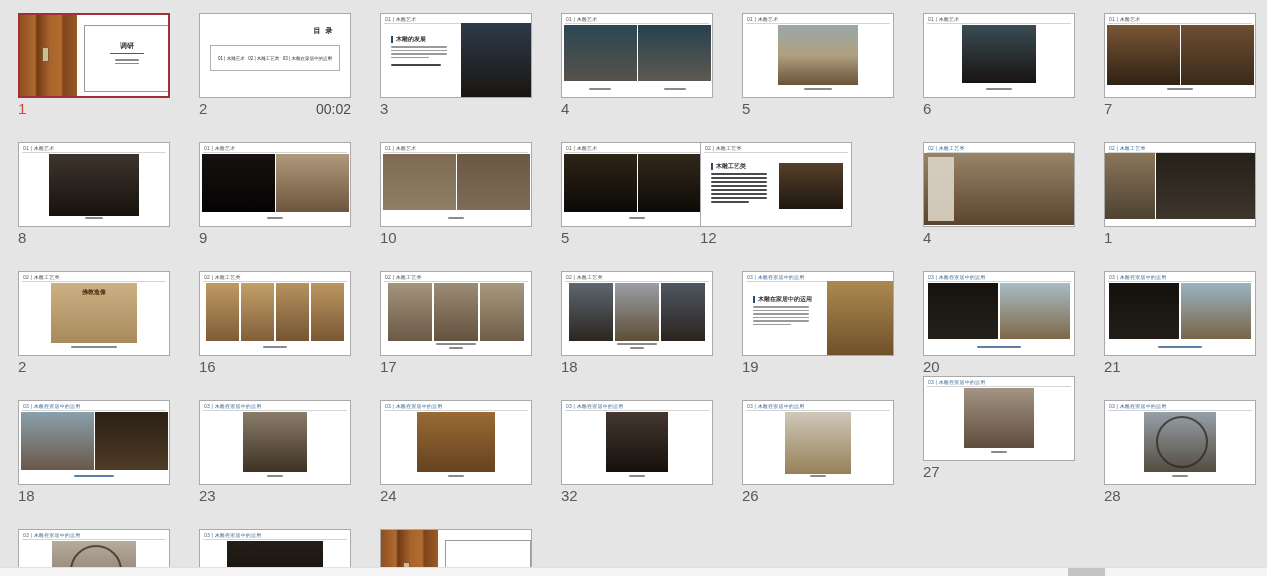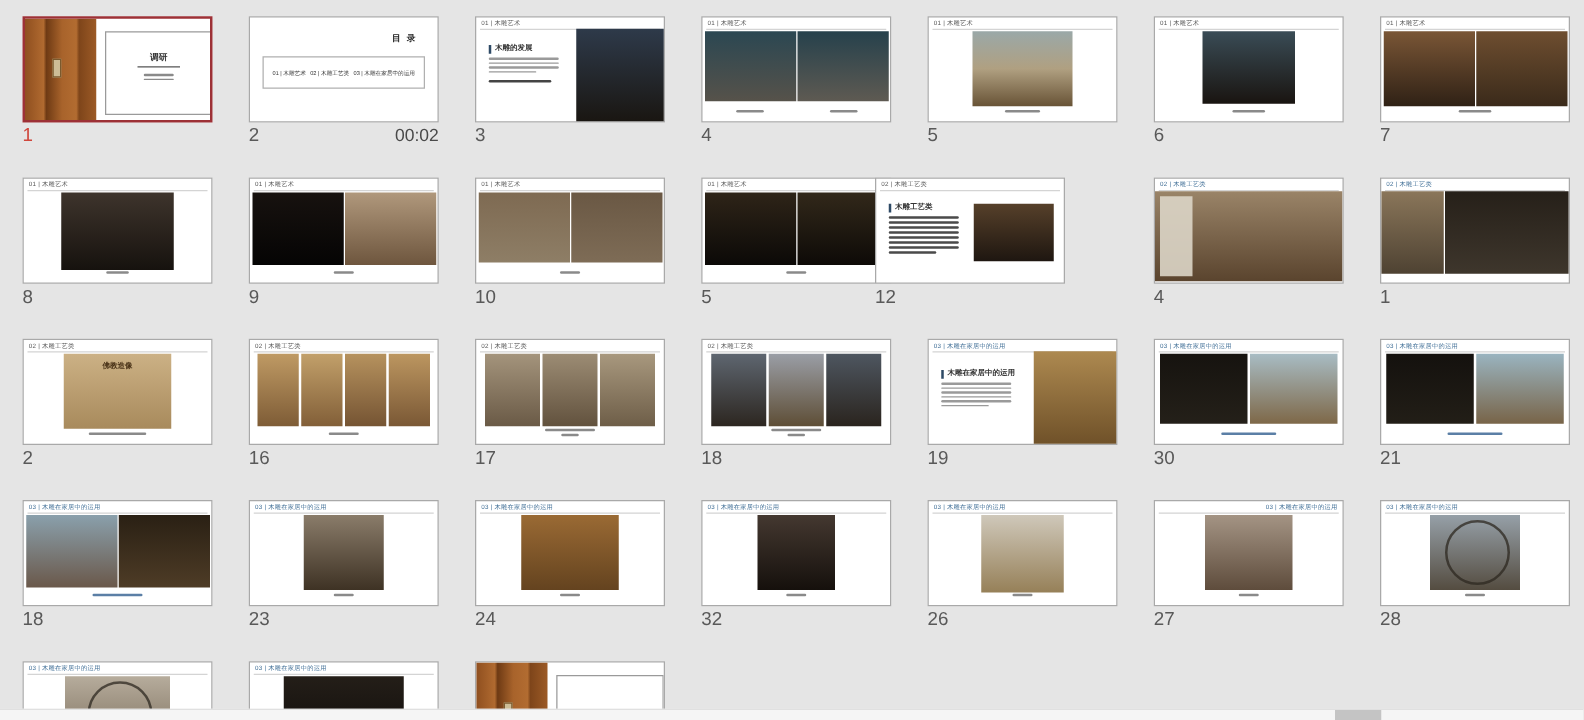--- a/index.html
+++ b/index.html
@@ -379,21 +379,21 @@
           <div class="hdr-rule"></div>
           <div class="prow" style="top: 11px;">
             <div class="photo" style="width: 70px; height: 56px; background: linear-gradient(rgb(22, 19, 15), rgb(36, 32, 25));"></div>
             <div class="photo" style="width: 70px; height: 56px; background: linear-gradient(rgb(168, 188, 196), rgb(126, 104, 72));"></div>
           </div>
           <div class="capcols" style="top: 74px;">
             <div class="bar" style="width: 44px; height: 2px; background: rgb(91, 127, 166);"></div>
           </div>
         </div>
         <div class="label">
-          <span class="num">30</span>
+          <span class="num">20</span>
         </div>
       </div>
       <div class="wrap" style="left: 1104px; top: 271px;">
         <div class="thumb">
           <div class="hdr" style="color: rgb(63, 110, 150);">03 | 木雕在家居中的运用</div>
           <div class="hdr-rule"></div>
           <div class="prow" style="top: 11px;">
             <div class="photo" style="width: 70px; height: 56px; background: linear-gradient(rgb(20, 17, 14), rgb(34, 30, 23));"></div>
             <div class="photo" style="width: 70px; height: 56px; background: linear-gradient(rgb(154, 180, 192), rgb(120, 100, 72));"></div>
           </div>
@@ -474,21 +474,21 @@
             <div class="photo" style="width: 66px; height: 62px; background: linear-gradient(rgb(207, 200, 186), rgb(150, 128, 88));"></div>
           </div>
           <div class="capcols" style="top: 74px;">
             <div class="bar" style="width: 16px; height: 2px; background: rgb(138, 138, 138);"></div>
           </div>
         </div>
         <div class="label">
           <span class="num">26</span>
         </div>
       </div>
-      <div class="wrap" style="left: 923px; top: 400px; text-align: right;">
+      <div class="wrap" style="left: 923px; top: 376px;">
         <div class="thumb">
           <div class="hdr" style="color: rgb(63, 110, 150);">03 | 木雕在家居中的运用</div>
           <div class="hdr-rule"></div>
           <div class="prow" style="top: 11px;">
             <div class="photo" style="width: 70px; height: 60px; background: linear-gradient(rgb(164, 148, 132), rgb(94, 76, 60));"></div>
           </div>
           <div class="capcols" style="top: 74px;">
             <div class="bar" style="width: 16px; height: 2px; background: rgb(138, 138, 138);"></div>
           </div>
         </div>

